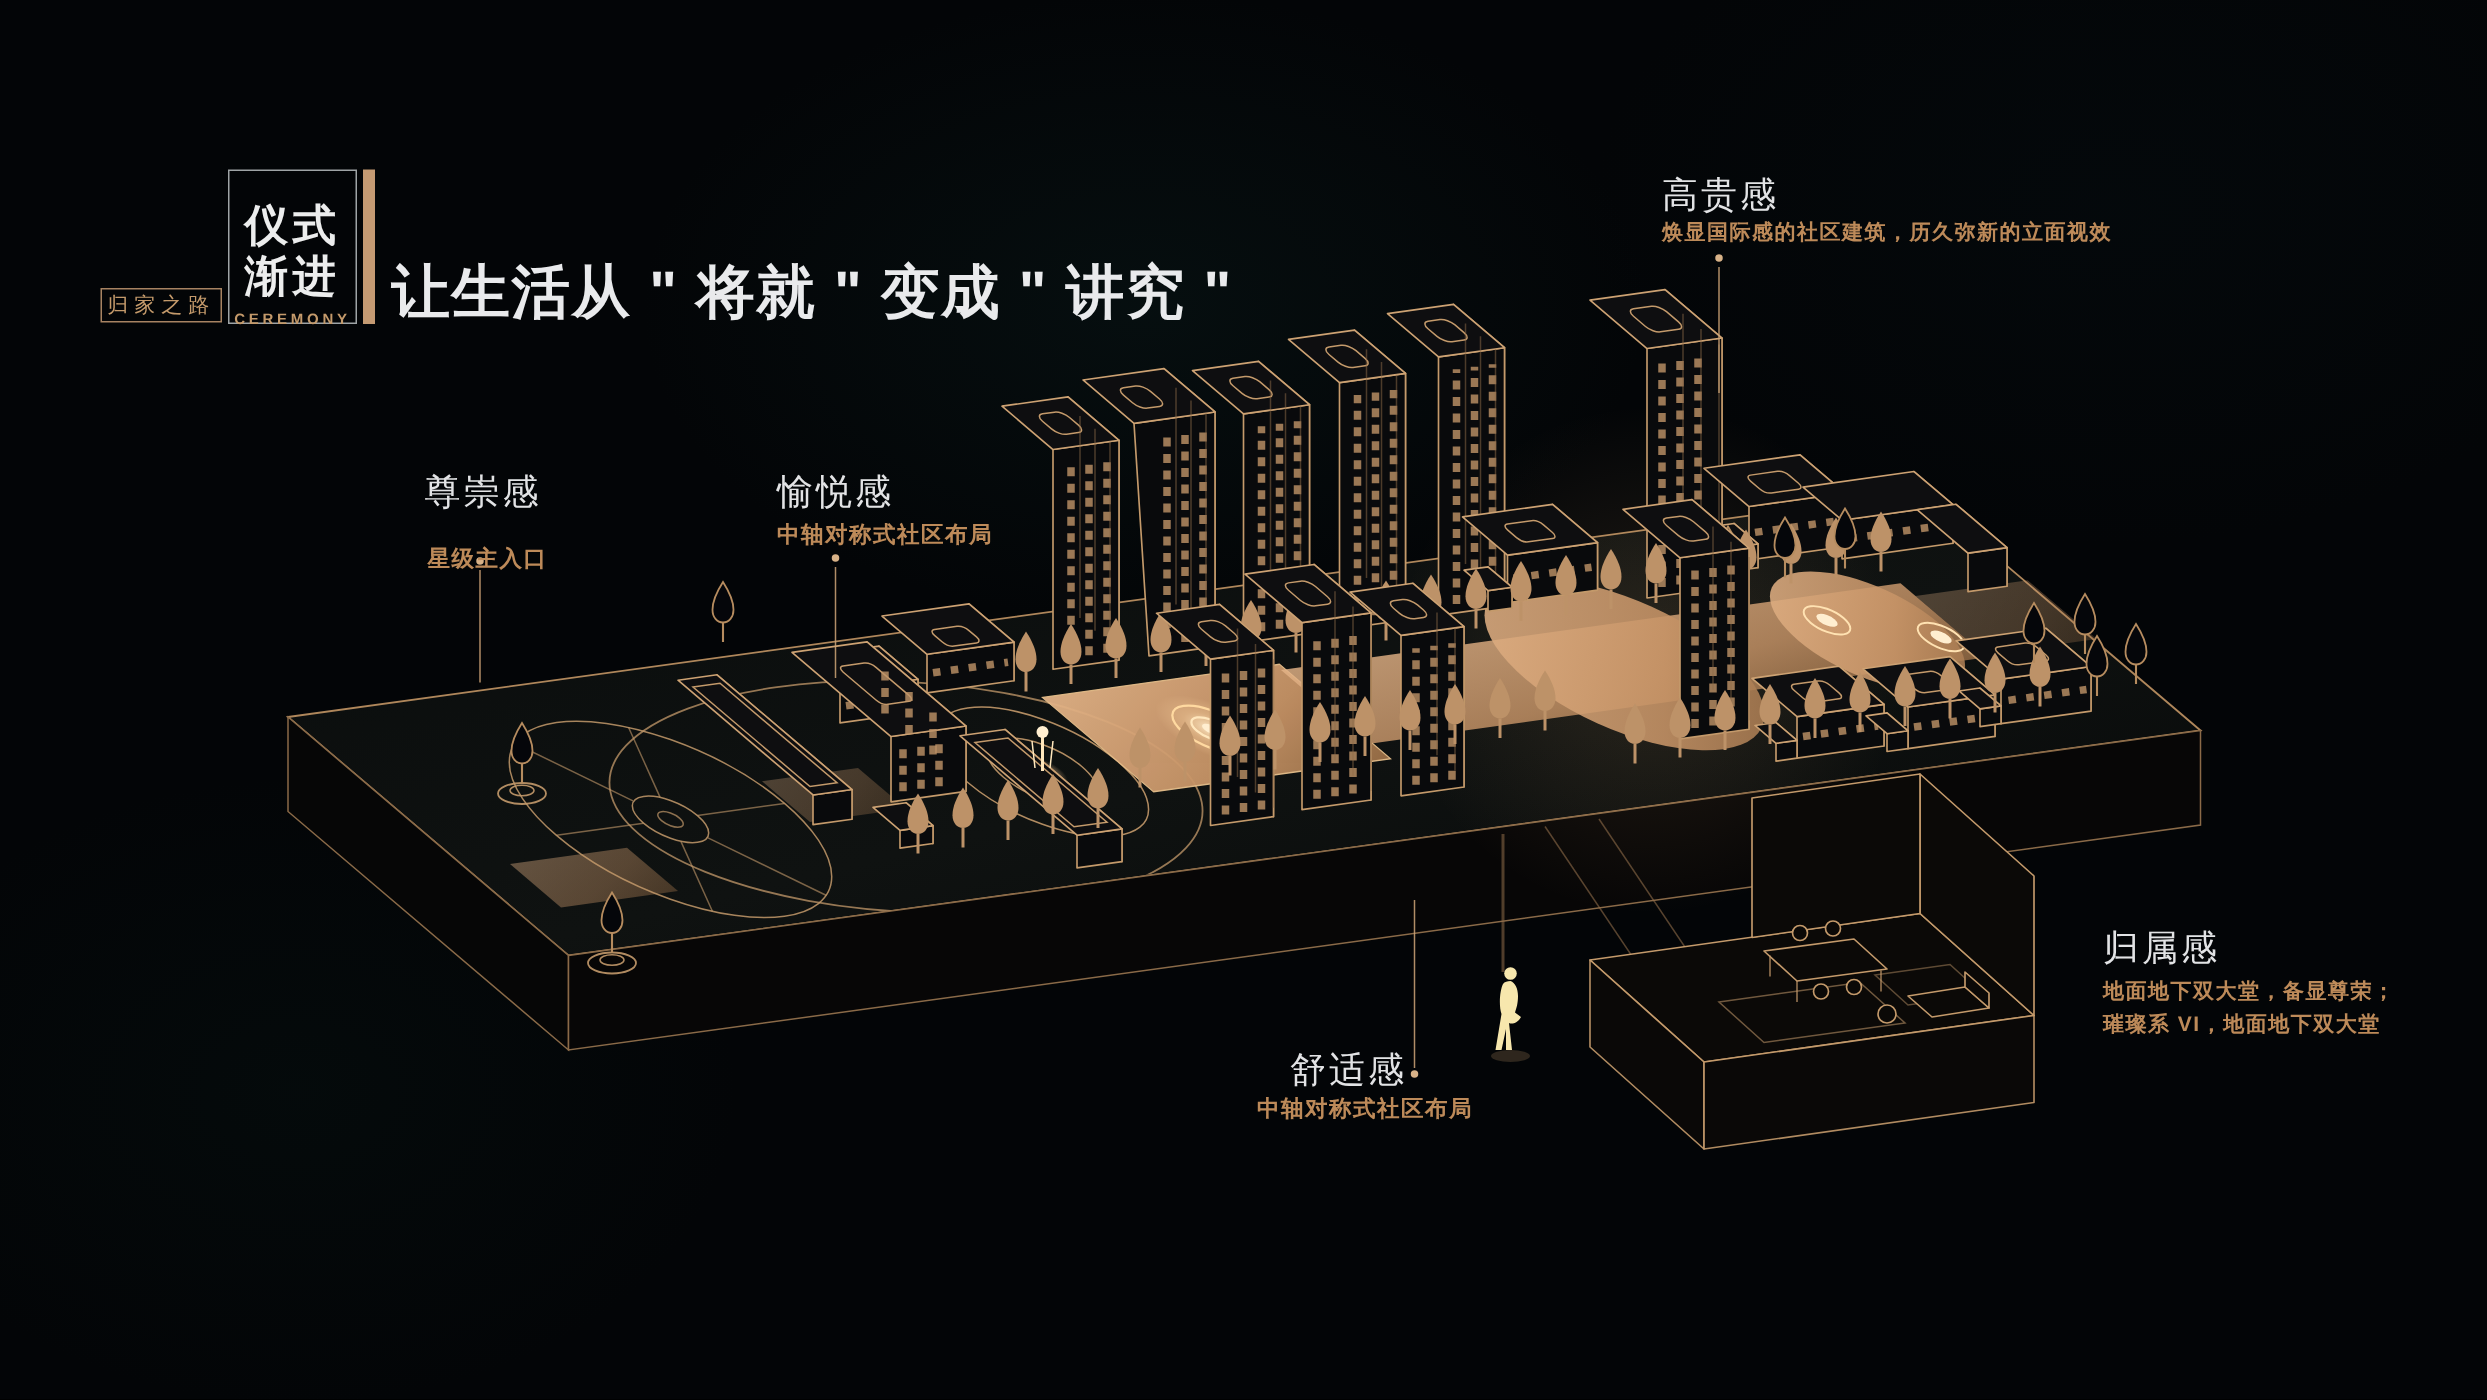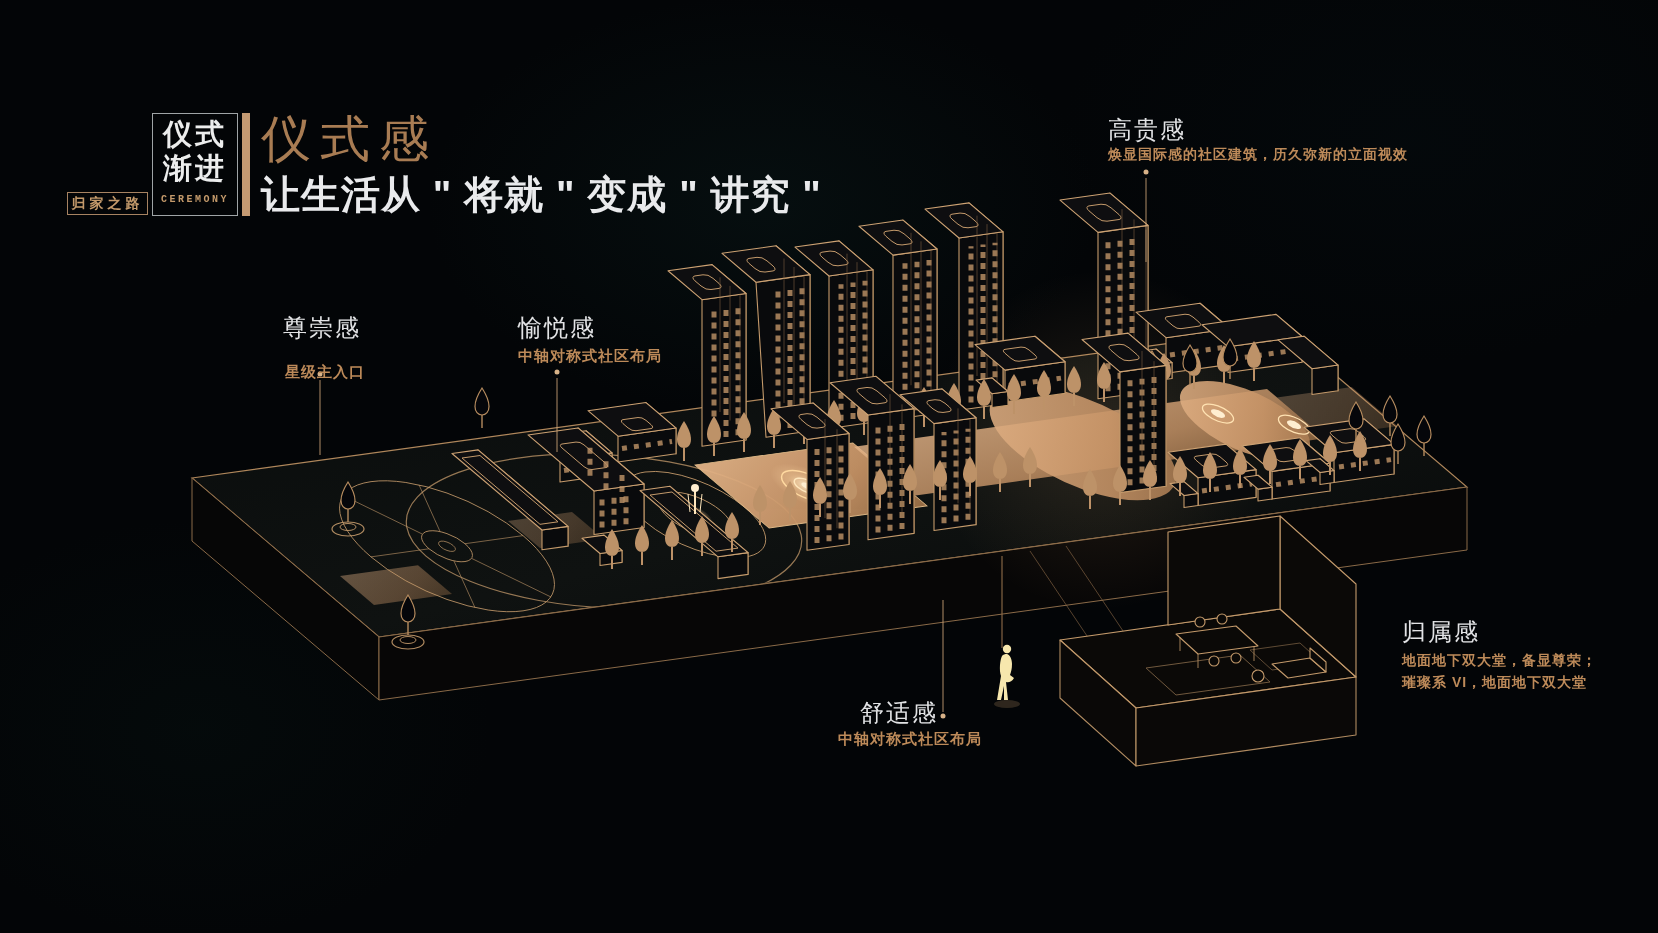--- a/index.html
+++ b/index.html
@@ -9,26 +9,26 @@
       radial-gradient(420px 300px at 12% 78%, rgba(12,40,34,.14), rgba(0,0,0,0) 70%),
       radial-gradient(500px 320px at 85% 15%, rgba(8,24,30,.18), rgba(0,0,0,0) 70%),
       #030507;
     font-family:"Liberation Sans", sans-serif;}
   .abs{position:absolute;}
   svg{position:absolute;left:0;top:0;z-index:1;}
   .txt{z-index:2;}
 
   
   .logo-box{left:152px;top:113px;width:86px;height:103px;border:1px solid #9fa4a6;
-    display:flex;flex-direction:column;align-items:center;justify-content:flex-start;padding-top:6px;box-sizing:border-box;font-family:Liberation Mono, monospace;}
+    display:flex;flex-direction:column;align-items:center;justify-content:flex-start;padding-top:20px;box-sizing:border-box;}
   .logo-line{color:#eceded;font-size:29px;font-weight:700;letter-spacing:3px;line-height:34px;}
   .logo-cap{color:#c49a6b;font-size:10px;letter-spacing:2.5px;margin-top:6px;font-weight:700;}
   .logo-bar{left:242px;top:113px;width:8px;height:103px;background:#c49a72;}
   .logo-side{left:67px;top:192px;width:81px;height:23px;border:1px solid rgba(196,154,114,.85);
-    color:#c49a6b;font-size:14px;font-weight:700;letter-spacing:4px;display:flex;align-items:center;justify-content:center;box-sizing:border-box;}
+    color:#c49a6b;font-size:14px;font-weight:400;letter-spacing:4px;display:flex;align-items:center;justify-content:center;box-sizing:border-box;}
 
   
   .title{left:261px;top:106px;color:#a87c53;font-size:50px;letter-spacing:9px;font-weight:400;}
   .subtitle{left:261px;top:168px;color:#e9eaec;font-size:39px;font-weight:700;letter-spacing:1px;}
 
   
   .co-t{color:#e2e3e5;font-size:24px;font-weight:400;letter-spacing:2px;}
   .co-d{color:#bd8a59;font-size:15px;font-weight:700;letter-spacing:1px;}
   .co-d.small{font-size:14px;}
 </style>
@@ -437,21 +437,20 @@
 </svg>
 
   <div class="abs txt logo-box">
     <div class="logo-line">仪式</div>
     <div class="logo-line">渐进</div>
     <div class="logo-cap">CEREMONY</div>
   </div>
   <div class="abs txt logo-bar"></div>
   <div class="abs txt logo-side">归家之路</div>
 
-  <div class="abs txt title">仪式感</div>
   <div class="abs txt subtitle">让生活从 " 将就 " 变成 " 讲究 "</div>
 
   <div class="abs txt co-t" style="left:283px;top:312px;">尊崇感</div>
   <div class="abs txt co-d" style="left:285px;top:363px;">星级主入口</div>
 
   <div class="abs txt co-t" style="left:518px;top:312px;">愉悦感</div>
   <div class="abs txt co-d" style="left:518px;top:347px;">中轴对称式社区布局</div>
 
   <div class="abs txt co-t" style="left:1108px;top:114px;">高贵感</div>
   <div class="abs txt co-d small" style="left:1108px;top:146px;">焕显国际感的社区建筑，历久弥新的立面视效</div>

